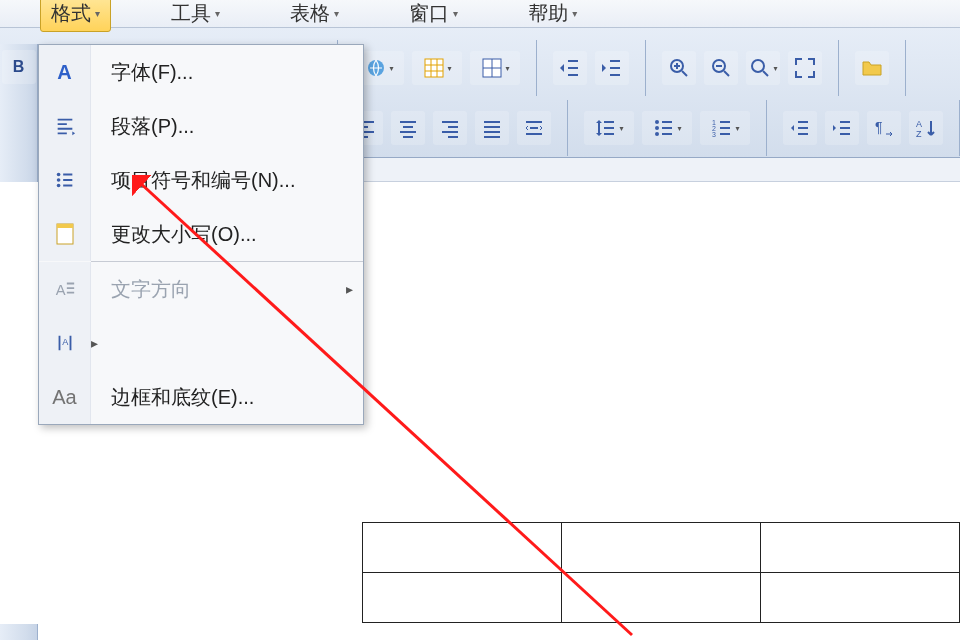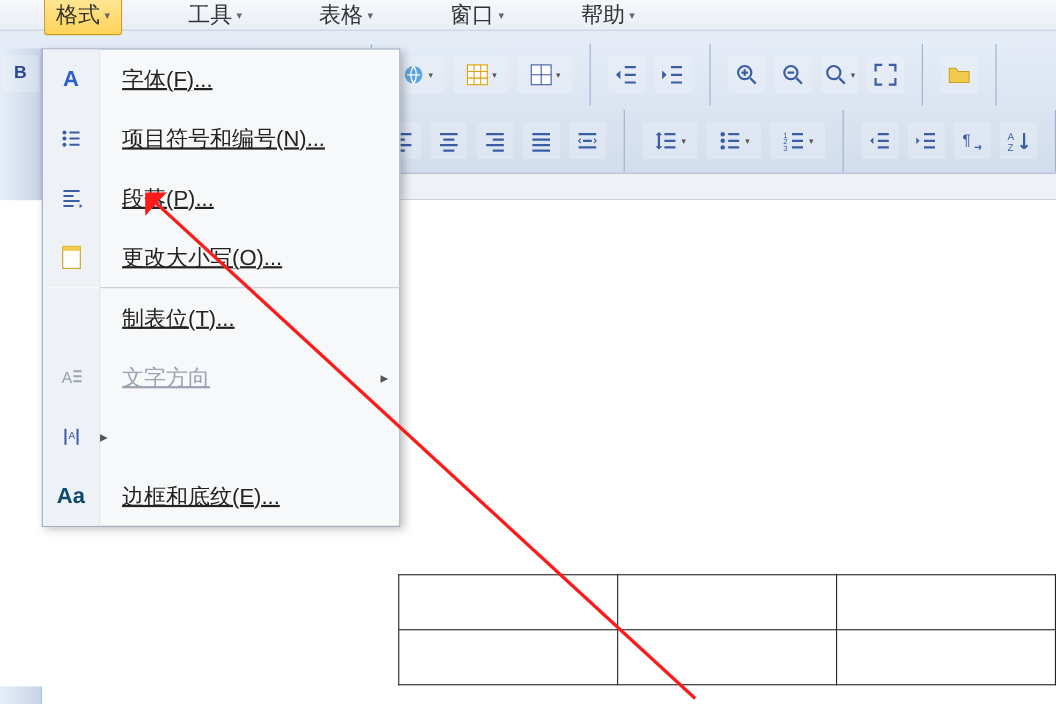--- a/index.html
+++ b/index.html
@@ -114,21 +114,21 @@
   .dd-item.disabled { color: #9aa3b0; cursor: default; }
   .dd-icon-col {
     width: 52px;
     display: flex; align-items: center; justify-content: center;
     background: #eef1f6;
     height: 100%;
     border-right: 1px solid #e2e6ee;
     color: #3a5da8;
     font-size: 20px;
   }
-  .dd-label { flex: 1; padding-left: 20px; text-decoration: underline; }
+  .dd-label { flex: 1; padding-left: 20px; }
   .dd-sub-arrow { color: #555; font-size: 14px; }
   .dd-sep { height: 1px; background: #c7cbd4; margin: 0 0 0 52px; }
 
   .arrow-annot {
     position: absolute;
     left: 132px;
     top: 175px;
     z-index: 60;
     pointer-events: none;
   }
@@ -360,72 +360,68 @@
 </div>
 
 <div class="dropdown">
   <div class="dd-item">
     <span class="dd-icon-col" style="color:#2e60c9;font-weight:bold;">A</span>
     <span class="dd-label">字体(F)...</span>
   </div>
   <div class="dd-item">
     <span class="dd-icon-col">
       <svg width="22" height="22" viewBox="0 0 24 24">
+          <path d="M4 5h16M4 10h10M4 15h16M4 20h10" stroke="#3a5da8" stroke-width="2"></path>
+          <path d="M20 18l3 2-3 2z" fill="#3a5da8"></path>
+        </svg>
+    </span>
+    <span class="dd-label">段落(P)...</span>
+  </div>
+  <div class="dd-item">
+    <span class="dd-icon-col">
+      <svg width="22" height="22" viewBox="0 0 24 24">
           <circle cx="5" cy="6" r="2" fill="#3a5da8"></circle>
           <circle cx="5" cy="12" r="2" fill="#3a5da8"></circle>
           <circle cx="5" cy="18" r="2" fill="#3a5da8"></circle>
           <path d="M10 6h10M10 12h10M10 18h10" stroke="#3a5da8" stroke-width="2"></path>
         </svg>
     </span>
     <span class="dd-label">项目符号和编号(N)...</span>
   </div>
   <div class="dd-item">
     <span class="dd-icon-col">
-      <svg width="22" height="22" viewBox="0 0 24 24">
-          <path d="M4 5h16M4 10h10M4 15h16M4 20h10" stroke="#3a5da8" stroke-width="2"></path>
-          <path d="M20 18l3 2-3 2z" fill="#3a5da8"></path>
-        </svg>
-    </span>
-    <span class="dd-label">段落(P)...</span>
-  </div>
-  <div class="dd-item">
-    <span class="dd-icon-col">
       <svg width="20" height="24" viewBox="0 0 20 24">
           <rect x="2" y="2" width="16" height="20" fill="#fff" stroke="#c9a227"></rect>
           <rect x="2" y="2" width="16" height="4" fill="#f2c94c"></rect>
         </svg>
     </span>
     <span class="dd-label">更改大小写(O)...</span>
   </div>
   <div class="dd-sep"></div>
-  <div class="dd-item">
-    <span class="dd-icon-col"></span>
-    <span class="dd-label">制表位(T)...</span>
-  </div>
   <div class="dd-item disabled">
     <span class="dd-icon-col" style="color:#9aa3b0">
       <svg width="22" height="22" viewBox="0 0 24 24">
           <text x="2" y="18" font-size="16" fill="#9aa3b0">A</text>
           <path d="M14 6h8M14 11h8M14 16h8" stroke="#9aa3b0" stroke-width="2"></path>
         </svg>
     </span>
     <span class="dd-label">文字方向</span>
     <span class="dd-sub-arrow">▸</span>
   </div>
   <div class="dd-item">
     <span class="dd-icon-col">
       <svg width="22" height="22" viewBox="0 0 24 24">
           <path d="M6 4v16M18 4v16" stroke="#3a5da8" stroke-width="2"></path>
           <text x="9" y="14" font-size="10" fill="#3a5da8">A</text>
         </svg>
     </span>
     <span class="dd-sub-arrow">▸</span>
   </div>
   <div class="dd-item">
-    <span class="dd-icon-col" style="font-weight:bold;color:#0c4a6e">Aa</span>
+    <span class="dd-icon-col" style="font-weight:normal;color:#737373">Aa</span>
     <span class="dd-label">边框和底纹(E)...</span>
   </div>
 </div>
 
 <svg class="arrow-annot" width="520" height="470">
   <defs>
     <marker id="ah" markerWidth="12" markerHeight="12" refX="2" refY="5" orient="auto">
       <path d="M0 0L10 5L0 10z" fill="#ff1a1a"></path>
     </marker>
   </defs>

